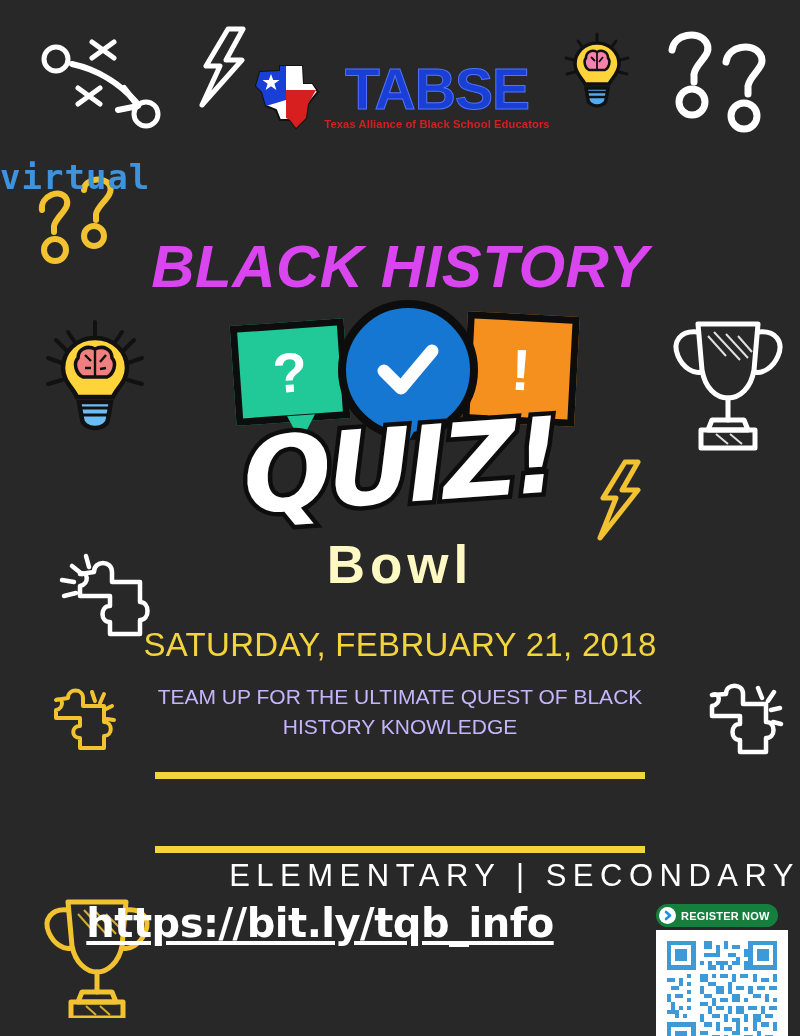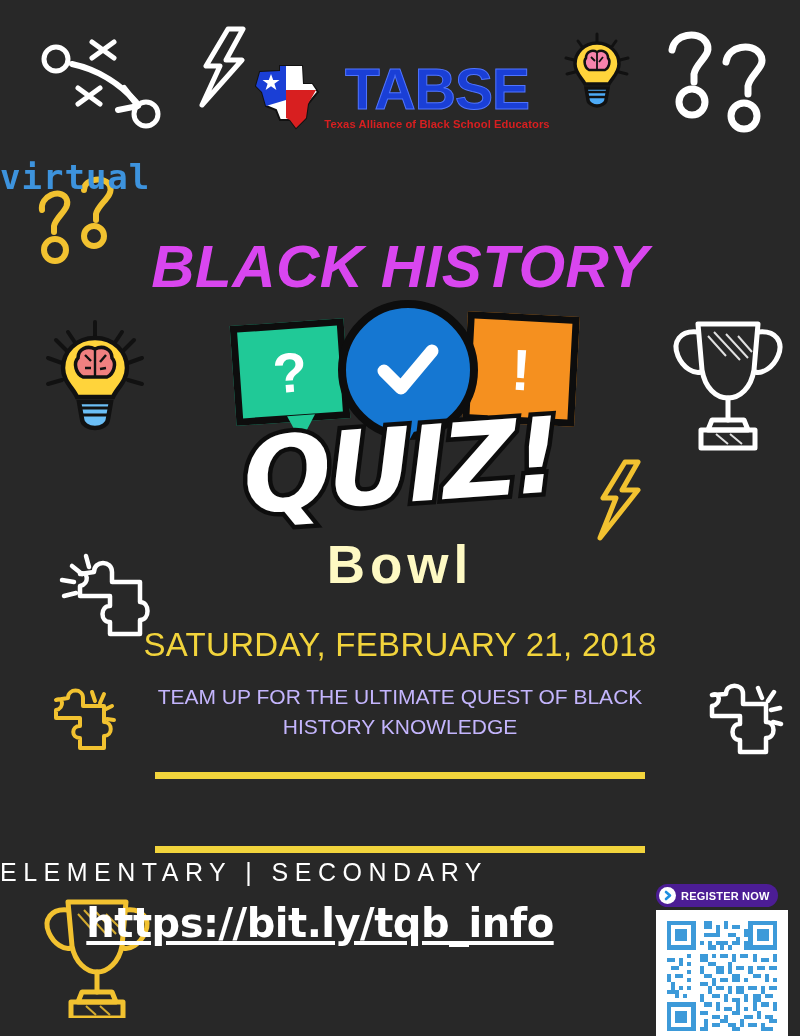--- a/index.html
+++ b/index.html
@@ -183,22 +183,22 @@
     font-size: 38px;
     letter-spacing: 0.5px;
     color: #ffffff;
   }
   #rule-bottom {
     position: absolute; left: 155px; width: 490px; top: 846px;
     height: 7px; background: #F2D43C;
   }
   #levels-list {
     position: absolute; left: 0; right: 0; top: 858px;
-    text-align: left;
-    font-size: 25px;
+    text-align: right;
+    font-size: 31px;
     letter-spacing: 6.5px;
     color: #ffffff;
   }
 
   
   #signup-link {
     position: absolute; left: 0; width: 640px; top: 900px;
     text-align: center;
     font-family: "DejaVu Sans", sans-serif;
     font-weight: bold;
@@ -207,26 +207,27 @@
     color: #ffffff;
     text-decoration: underline;
     text-underline-offset: 4px;
     text-decoration-thickness: 4px;
   }
 
   
   #register-block { position: absolute; left: 656px; top: 884px; width: 132px; }
   #register-button {
     display: flex; align-items: center;
-    background: #4c1d95;
+    background: #15803d;
     border-radius: 13px;
     height: 23px;
     padding: 0 6px 0 3px;
     width: 122px;
     box-sizing: border-box;
+    margin-top: 20px;
   }
   #register-arrow-icon {
     width: 17px; height: 17px; border-radius: 50%;
     background: #ffffff; flex: 0 0 17px;
     display: flex; align-items: center; justify-content: center;
     margin-right: 5px;
   }
   #register-label {
     font-family: "Liberation Sans", sans-serif;
     font-weight: bold;

